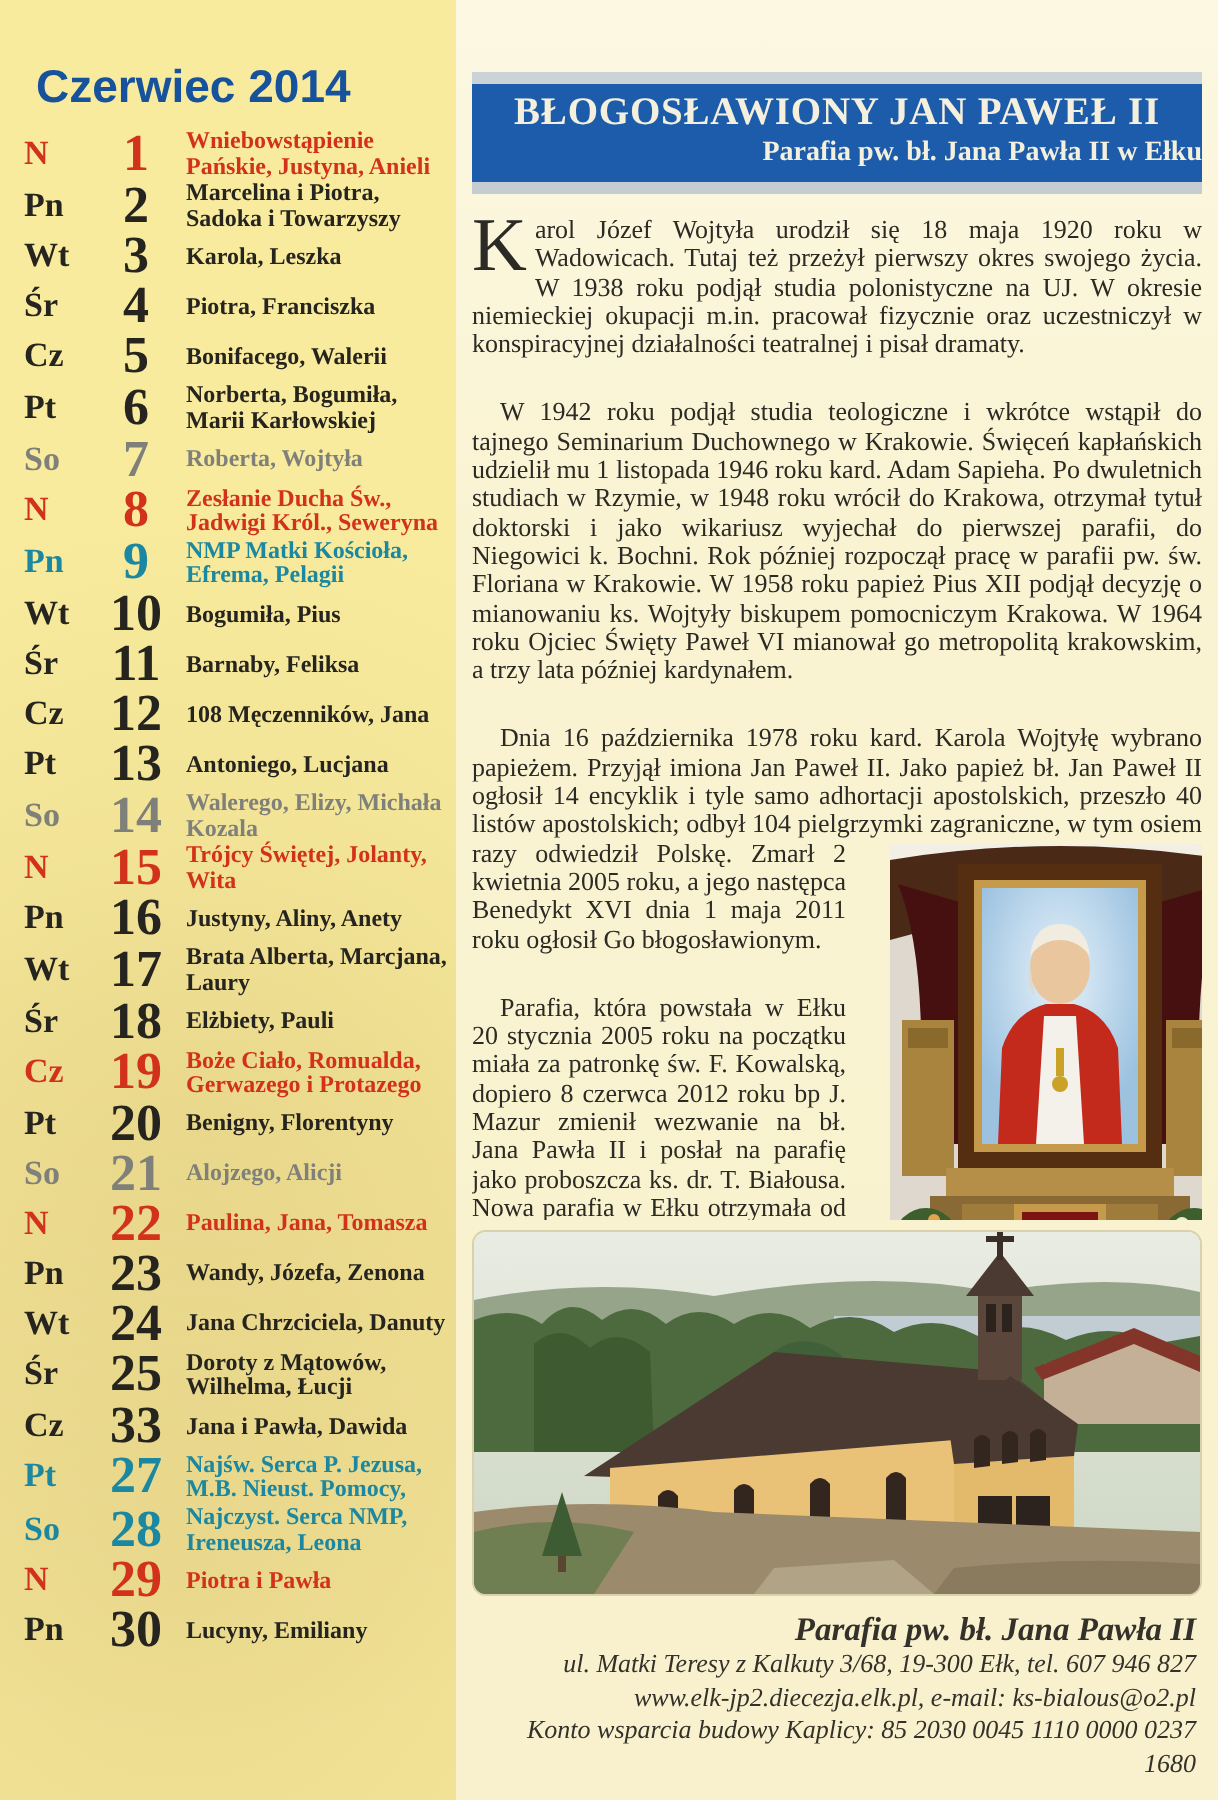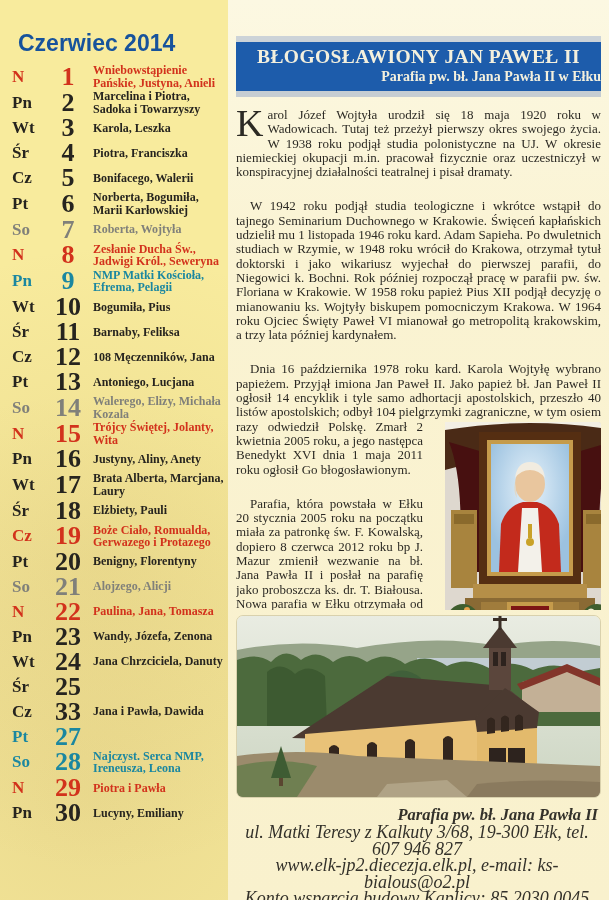--- a/index.html
+++ b/index.html
@@ -51,21 +51,21 @@
   .portrait{
     float:right;width:170px;height:228px;margin:2px 0 4px 8px;
     border-radius:3px;overflow:hidden;
   }
   .photo{
     margin-top:5px;width:365px;height:183px;border-radius:7px;overflow:hidden;
     border:1px solid #d9d1ad;box-sizing:border-box;
   }
   .footer{margin-top:7px;text-align:right;font-style:italic;color:#33312a;padding-right:3px;}
   .footer .parish{font-weight:bold;font-size:16.5px;line-height:19px;}
-  .footer .line{font-size:18px;line-height:16.5px;text-align:center;}
+  .footer .line{font-size:13px;line-height:16.5px;}
 </style>
 </head>
 <body>
 
 <div class="calendar">
   <div class="cal-title">Czerwiec 2014</div>
   <div>
       <div class="cal-row tone-red">
         <span class="dow">N</span>
         <span class="num">1</span>
@@ -182,29 +182,31 @@
         <span class="names">Wandy, Józefa, Zenona</span>
       </div>
       <div class="cal-row tone-dark">
         <span class="dow">Wt</span>
         <span class="num">24</span>
         <span class="names">Jana Chrzciciela, Danuty</span>
       </div>
       <div class="cal-row tone-dark">
         <span class="dow">Śr</span>
         <span class="num">25</span>
+        <span class="names">Doroty z Mątowów, Wilhelma, Łucji</span>
       </div>
       <div class="cal-row tone-dark">
         <span class="dow">Cz</span>
         <span class="num">33</span>
         <span class="names">Jana i Pawła, Dawida</span>
       </div>
       <div class="cal-row tone-teal">
         <span class="dow">Pt</span>
         <span class="num">27</span>
+        <span class="names">Najśw. Serca P. Jezusa, M.B. Nieust. Pomocy,</span>
       </div>
       <div class="cal-row tone-teal">
         <span class="dow">So</span>
         <span class="num">28</span>
         <span class="names">Najczyst. Serca NMP, Ireneusza, Leona</span>
       </div>
       <div class="cal-row tone-red">
         <span class="dow">N</span>
         <span class="num">29</span>
         <span class="names">Piotra i Pawła</span>

